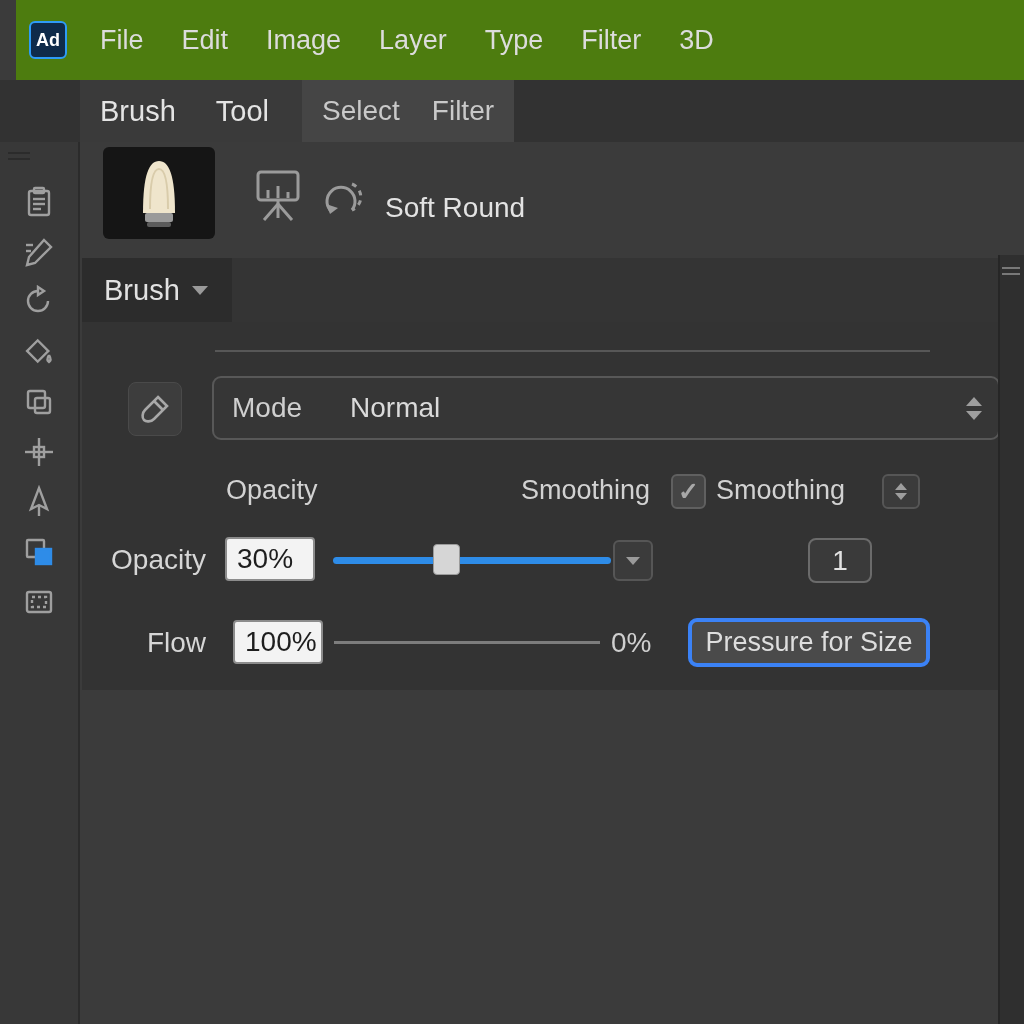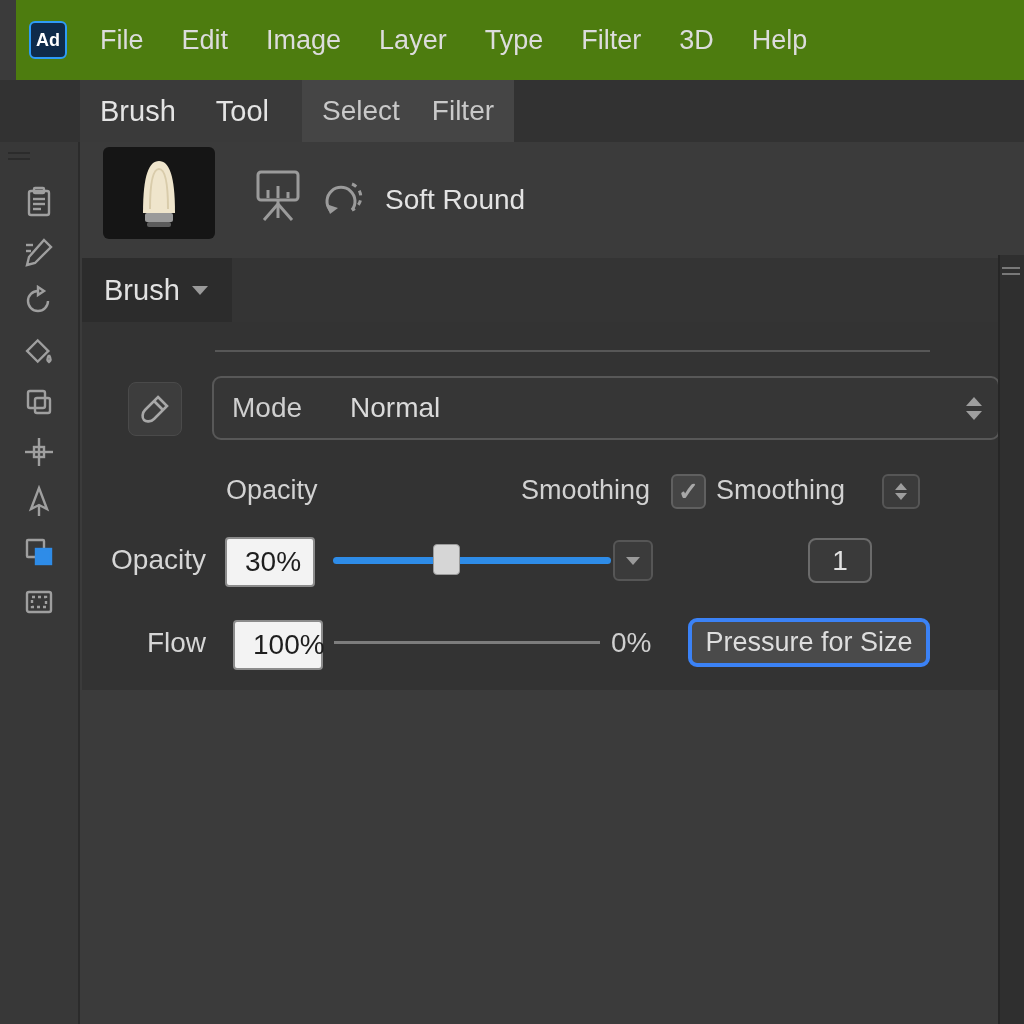--- a/index.html
+++ b/index.html
@@ -55,21 +55,21 @@
   .tool-btn { width:40px; height:36px; display:flex; align-items:center; justify-content:center; }
   .tool-btn svg { stroke:#9f9f9f; fill:none; stroke-width:2.4; }
   
   .brush-preview {
     position:absolute; top:147px; left:103px; width:112px; height:92px;
     background:#151515; border-radius:6px; display:flex; align-items:flex-end; justify-content:center;
   }
   .opt-icon { position:absolute; top:166px; }
   .opt-icon svg { stroke:#9b9b9b; fill:none; stroke-width:3; }
   .preset-name {
-    position:absolute; top:184px; left:385px; font-size:28px; color:#e3e3e3;
+    position:absolute; top:192px; left:385px; font-size:28px; color:#e3e3e3;
   }
   
   .panel-strip {
     position:absolute; top:258px; left:82px; width:916px; height:64px;
     background:#343434;
   }
   .panel-tab {
     position:absolute; top:258px; left:82px; width:150px; height:64px;
     background:#2c2c2c; display:flex; align-items:center; gap:12px;
     padding-left:22px; font-size:29px; color:#e2e2e2;
@@ -113,23 +113,23 @@
     position:absolute; top:474px; left:882px; width:38px; height:35px;
     border:2px solid #565656; border-radius:6px; background:#3b3b3b;
     display:flex; flex-direction:column; gap:3px; align-items:center; justify-content:center;
   }
   .mini-stepper .tri-up { border-left-width:6px;border-right-width:6px;border-bottom-width:7px; }
   .mini-stepper .tri-dn { border-left-width:6px;border-right-width:6px;border-top-width:7px; }
   .row-label { position:absolute; width:96px; text-align:right; font-size:28px; color:#d6d6d6; }
   .lbl-opacity { top:544px; left:110px; }
   .lbl-flow { top:627px; left:110px; }
   .field-white {
-    position:absolute; width:90px; height:50px; background:#f3f3f3;
+    position:absolute; width:90px; height:44px; background:#f3f3f3;
     border:2px solid #8c8c8c; border-radius:4px; color:#1e1e1e;
-    font-size:28px; display:flex; align-items:center; padding-left:18px;
+    font-size:28px; display:flex; align-items:center; padding-left:10px;
   }
   .fld-opacity { top:537px; left:225px; }
   .fld-flow { top:620px; left:233px; }
   .slider { position:absolute; top:540px; left:333px; width:278px; height:40px; }
   .slider-track { position:absolute; top:17px; left:0; width:278px; height:7px; border-radius:4px; }
   .slider-handle {
     position:absolute; top:4px; width:27px; height:31px; border-radius:4px;
     background:#d6d6d6; border:1px solid #9b9b9b;
   }
   .slider-drop {
@@ -162,21 +162,20 @@
 
 <div class="menubar">
   <div class="logo">Ad</div>
   <div class="menu-item">File</div>
   <div class="menu-item">Edit</div>
   <div class="menu-item">Image</div>
   <div class="menu-item">Layer</div>
   <div class="menu-item">Type</div>
   <div class="menu-item">Filter</div>
   <div class="menu-item">3D</div>
-  <div class="menu-item">Help</div>
 </div>
 
 <div class="tabs-row"></div>
 <div class="tab-group1">
   <span>Brush</span>
   <span>Tool</span>
 </div>
 <div class="tab-group2">
   <span>Select</span>
   <span>Filter</span>

